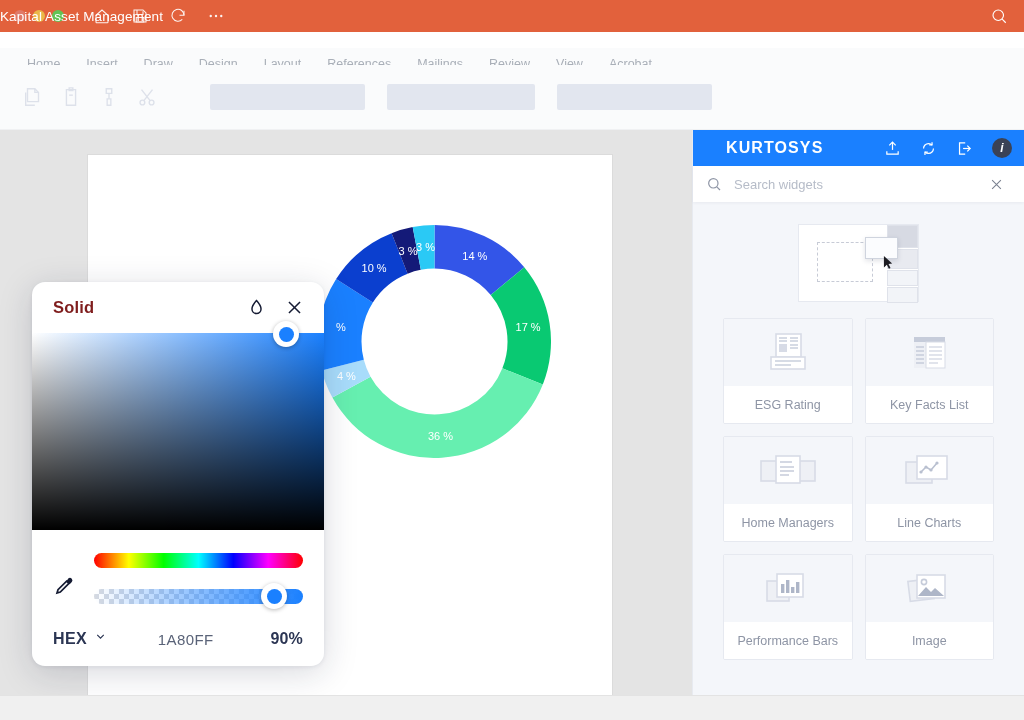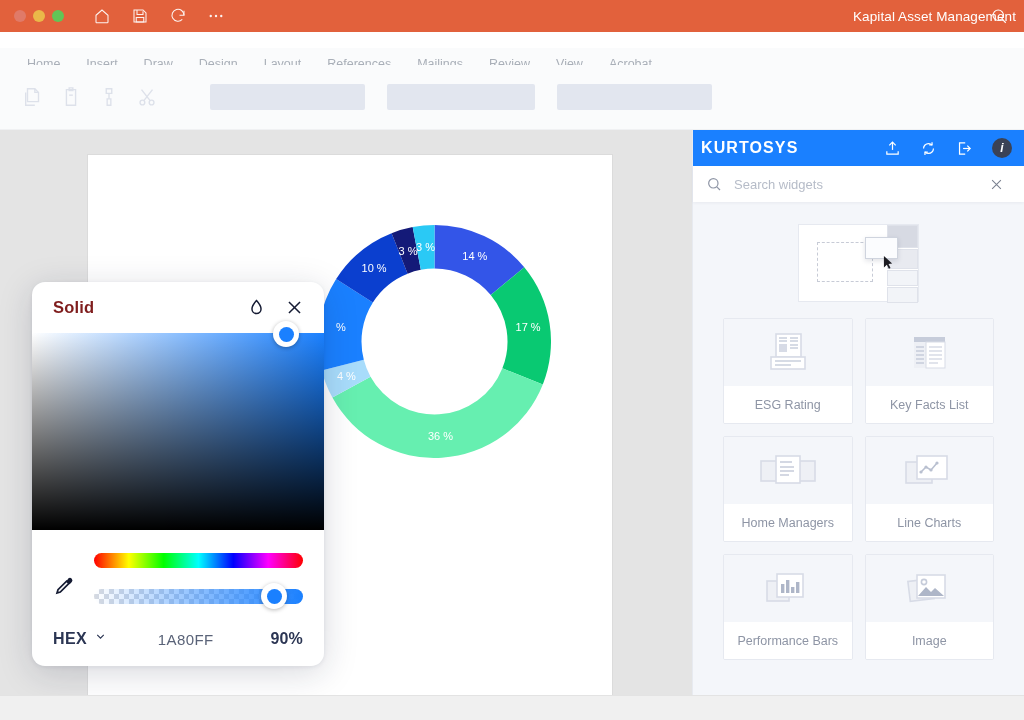--- a/index.html
+++ b/index.html
@@ -16,21 +16,21 @@
     background: #e2613c; display: flex; align-items: center;
   }
   .traffic { display: flex; gap: 7px; margin-left: 14px; }
   .dot { width: 12px; height: 12px; border-radius: 50%; }
   .dot.red { background: #e07a68; }
   .dot.yellow { background: #eab849; }
   .dot.green { background: #62c456; }
   .tb-icons { display: flex; align-items: center; gap: 20px; margin-left: 29px; }
   .tb-icon { width: 18px; height: 18px; opacity: .92; display: block; }
   .titlebar-title {
-    position: absolute; left: 0; right: 8px; text-align: right;
+    position: absolute; left: 0; right: 8px; text-align: left;
     color: #fff; font-size: 13.5px; letter-spacing: .1px; pointer-events: none;
   }
   .search-glass { position: absolute; right: 16px; top: 7px; width: 18px; height: 18px; }
 
   
   .ribbon {
     position: absolute; top: 48px; left: 0; width: 1024px; height: 33px;
     background: #fafbfc; display: flex; align-items: center; padding-left: 14px;
   }
   .ribbon-tab {
@@ -121,21 +121,21 @@
   .hex-mode { display: flex; gap: 7px; font-size: 16px; font-weight: 700; letter-spacing: .4px; }
   .hex-val { flex: 1; text-align: center; font-size: 15px; color: #5a6378; letter-spacing: .4px; margin-left: -6px; }
   .opacity-val { font-size: 16px; font-weight: 700; letter-spacing: .2px; }
 
   
   .panel {
     position: absolute; right: 0; top: 130px; width: 332px; height: 565px;
     background: #f4f6fa; border-left: 1px solid #e7eaf0;
   }
   .panel-head {
-    height: 36px; background: #1a80ff; display: flex; align-items: center; padding: 0 12px 0 8px;
+    height: 36px; background: #1a80ff; display: flex; align-items: center; padding: 0 12px 0 33px;
   }
   .brand { color: #fff; font-size: 16px; font-weight: 800; letter-spacing: 1.1px; display: flex; align-items: center; }
   .panel-head-actions { margin-left: auto; display: flex; align-items: center; gap: 19px; }
   .info-badge {
     width: 20px; height: 20px; border-radius: 50%; background: #3a4256;
     color: #fff; font-size: 12px; font-style: italic; font-weight: 700;
     display: flex; align-items: center; justify-content: center;
   }
   .panel-search {
     height: 36px; background: #fff; display: flex; align-items: center;

